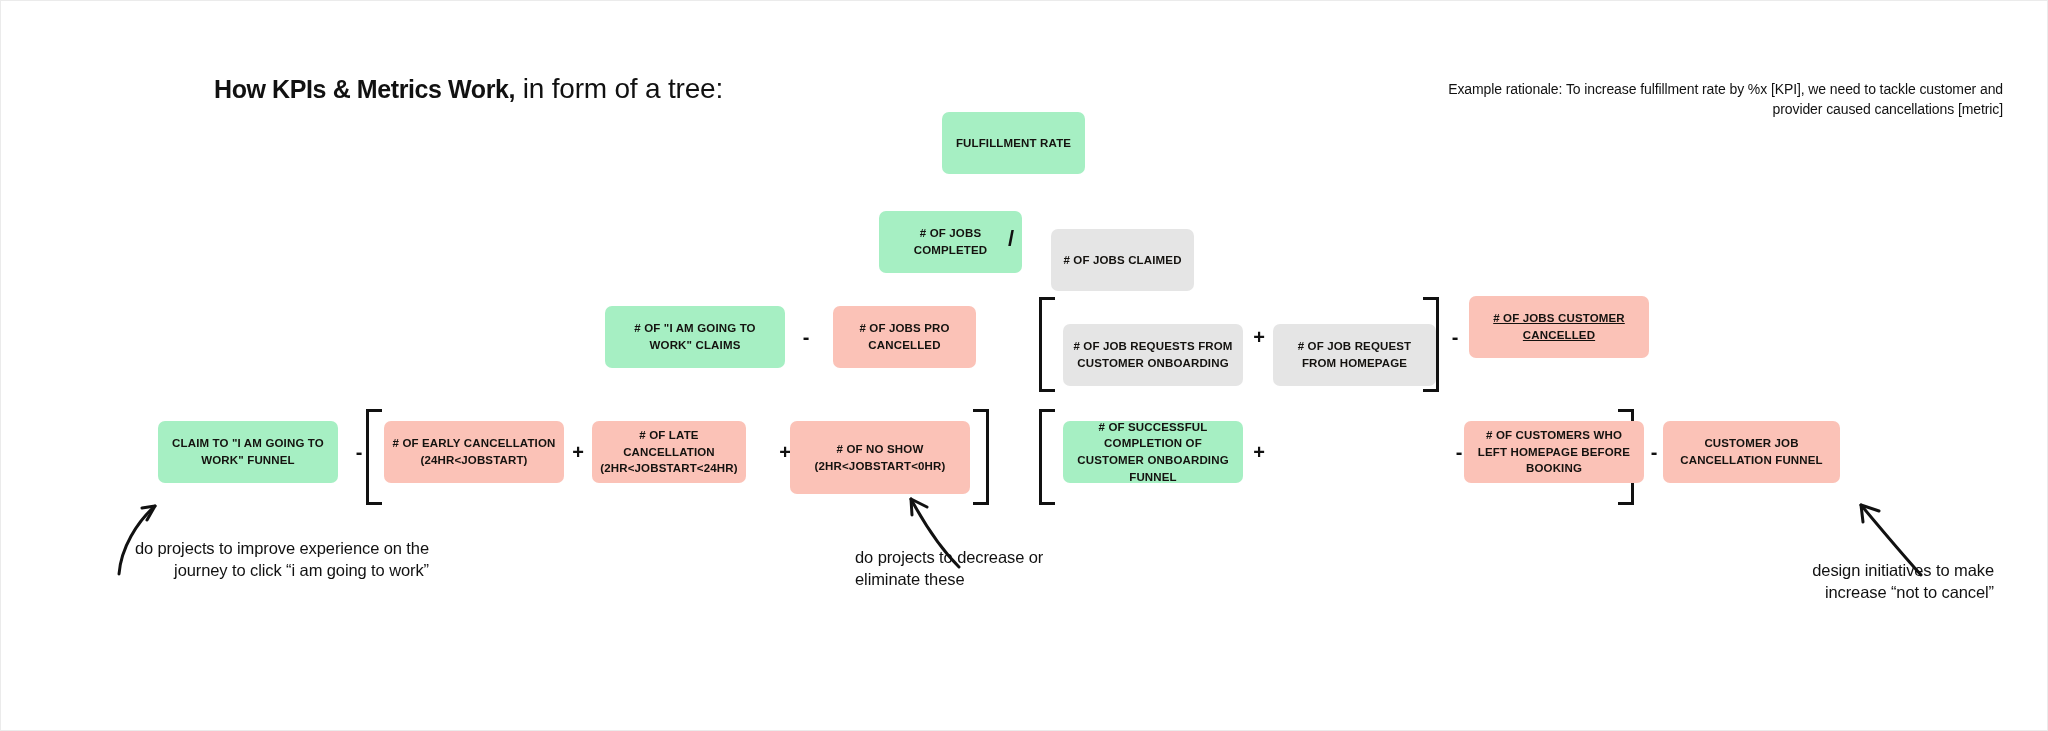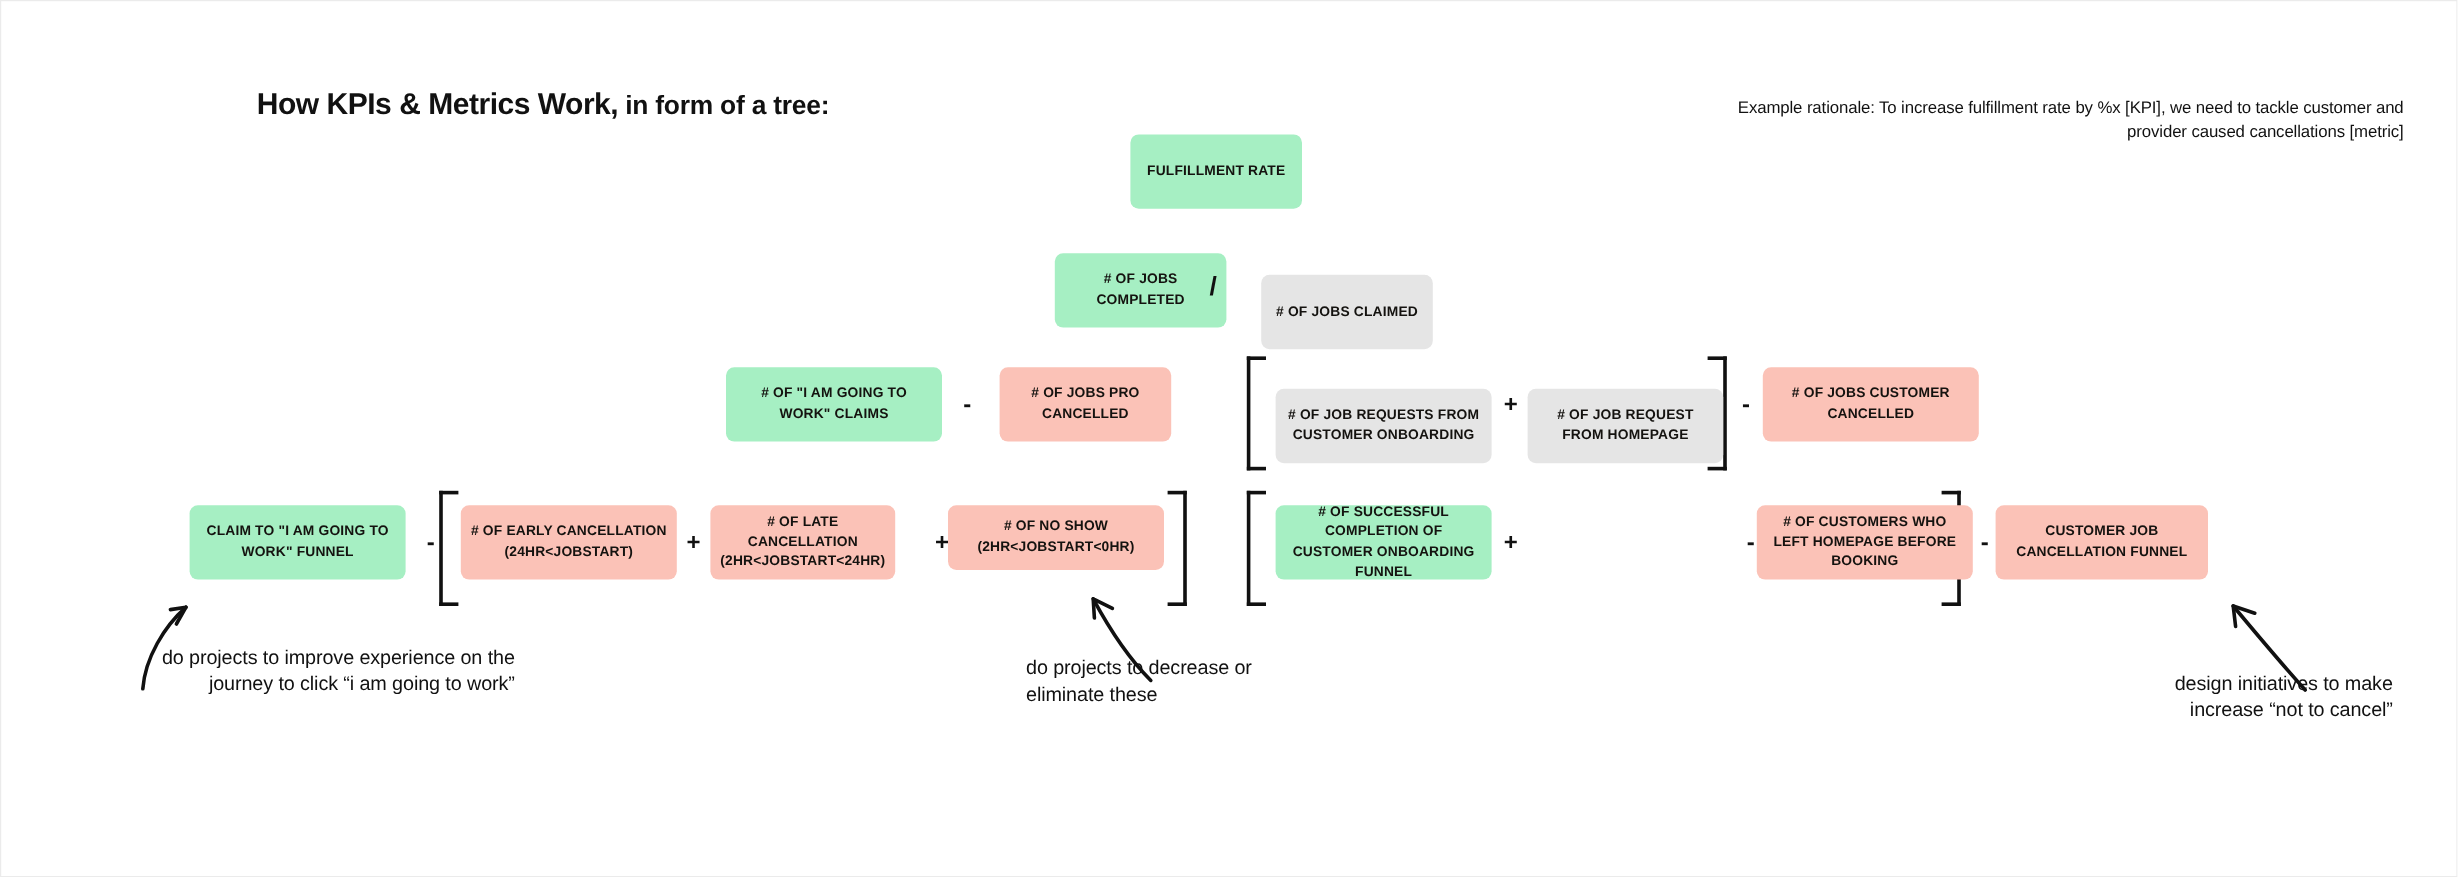--- a/index.html
+++ b/index.html
@@ -3,21 +3,21 @@
 <meta charset="utf-8">
 <style>
   html,body{margin:0;padding:0;background:#fff;}
   body{width:2048px;height:731px;font-family:"Liberation Sans",sans-serif;-webkit-font-smoothing:antialiased;}
   #canvas{position:relative;width:2048px;height:731px;background:#ffffff;
           border:1px solid #ebebeb;box-sizing:border-box;overflow:hidden;}
 
   
   #title{position:absolute;left:213px;top:72px;white-space:nowrap;color:#111;}
   #title .strong{font-size:25px;font-weight:700;letter-spacing:-0.4px;}
-  #title .light{font-size:22px;font-weight:700;letter-spacing:-0.2px;}
+  #title .light{font-size:28px;font-weight:400;letter-spacing:-0.2px;}
 
   #rationale{position:absolute;right:44px;top:78px;width:560px;text-align:right;
              font-size:14px;font-weight:400;line-height:1.45;color:#111;letter-spacing:-0.1px;}
 
   
   .box{position:absolute;box-sizing:border-box;border-radius:7px;
        display:flex;align-items:center;justify-content:center;text-align:center;
        font-size:11.5px;font-weight:700;letter-spacing:0.15px;line-height:1.45;
        color:#14120f;padding:4px 8px;}
   .green{background:#a6efc3;}
@@ -63,33 +63,33 @@
   <div class="box red" style="left:832px;top:305px;width:143px;height:62px;"># OF JOBS PRO CANCELLED</div>
 
   <div class="bracket left" style="left:1038px;top:296px;width:16px;height:95px;"></div>
   <div class="bracket right" style="left:1422px;top:296px;width:16px;height:95px;"></div>
 
   <div class="box gray" style="left:1062px;top:305px;width:180px;height:62px;"># OF JOB REQUESTS FROM CUSTOMER ONBOARDING</div>
   <div class="op" style="left:1248px;top:326px;">+</div>
   <div class="box gray" style="left:1272px;top:305px;width:163px;height:62px;"># OF JOB REQUEST FROM HOMEPAGE</div>
 
   <div class="op" style="left:1444px;top:326px;">-</div>
-  <div class="box red" style="left:1468px;top:305px;width:180px;height:62px;"># OF JOBS CUSTOMER CANCELLED</div>
+  <div class="box red" style="left:1468px;top:295px;width:180px;height:62px;text-decoration:underline;"># OF JOBS CUSTOMER CANCELLED</div>
 
   <div class="box green" style="left:157px;top:420px;width:180px;height:62px;">CLAIM TO "I AM GOING TO WORK" FUNNEL</div>
   <div class="op" style="left:348px;top:441px;">-</div>
 
   <div class="bracket left" style="left:365px;top:408px;width:16px;height:96px;"></div>
   <div class="bracket right" style="left:972px;top:408px;width:16px;height:96px;"></div>
 
   <div class="box red" style="left:383px;top:420px;width:180px;height:62px;"># OF EARLY CANCELLATION (24HR&lt;JOBSTART)</div>
   <div class="op" style="left:567px;top:441px;">+</div>
   <div class="box red" style="left:591px;top:420px;width:154px;height:62px;"># OF LATE CANCELLATION (2HR&lt;JOBSTART&lt;24HR)</div>
   <div class="op" style="left:774px;top:441px;">+</div>
-  <div class="box red" style="left:789px;top:420px;width:180px;height:54px;"># OF NO SHOW (2HR&lt;JOBSTART&lt;0HR)</div>
+  <div class="box red" style="left:789px;top:420px;width:180px;height:73px;"># OF NO SHOW (2HR&lt;JOBSTART&lt;0HR)</div>
 
   <div class="bracket left" style="left:1038px;top:408px;width:16px;height:96px;"></div>
   <div class="bracket right" style="left:1617px;top:408px;width:16px;height:96px;"></div>
 
   <div class="box green" style="left:1062px;top:420px;width:180px;height:62px;"># OF SUCCESSFUL COMPLETION OF CUSTOMER ONBOARDING FUNNEL</div>
   <div class="op" style="left:1248px;top:441px;">+</div>
   <div class="op" style="left:1448px;top:441px;">-</div>
   <div class="box red" style="left:1463px;top:420px;width:180px;height:62px;"># OF CUSTOMERS WHO LEFT HOMEPAGE BEFORE BOOKING</div>
   <div class="op" style="left:1643px;top:441px;">-</div>
   <div class="box red" style="left:1662px;top:420px;width:177px;height:62px;">CUSTOMER JOB CANCELLATION FUNNEL</div>

